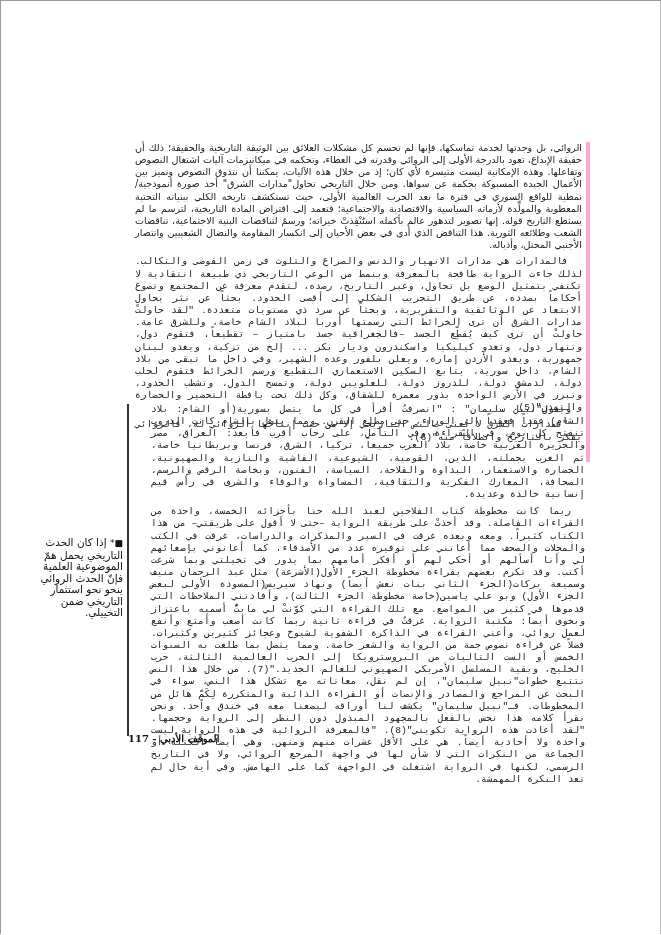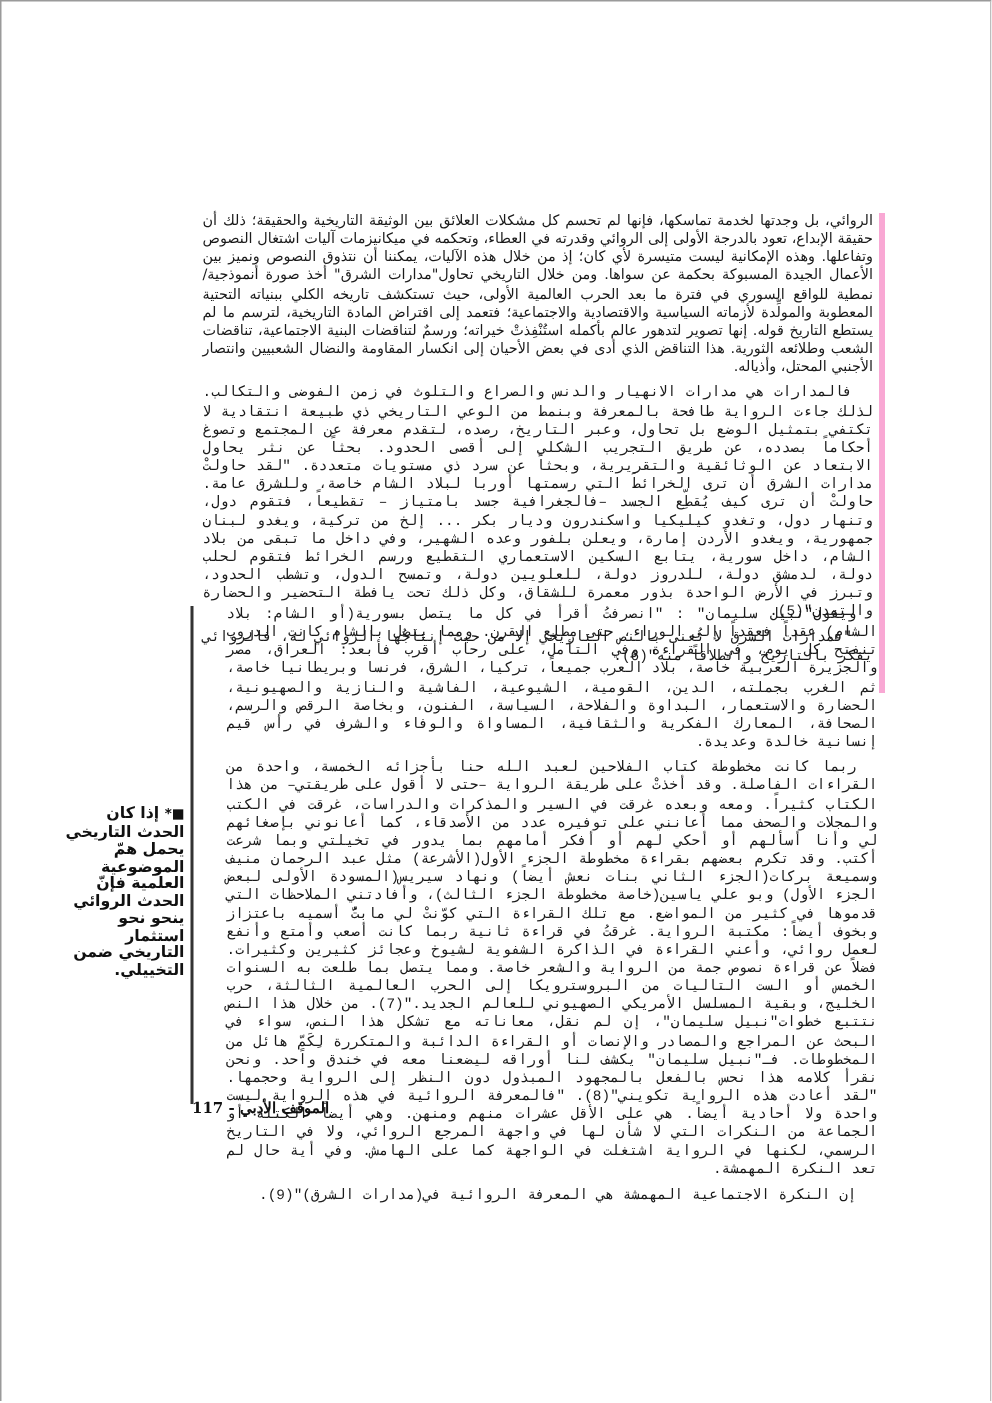--- a/index.html
+++ b/index.html
@@ -26,21 +26,21 @@
   }
   #block-bottom {
     left: 127px; top: 404px; width: 458px;
     border-left: 2px solid #333333;
     padding-left: 22px; box-sizing: border-box;
     height: 332px;
   }
   .sidebar-quote {
     position: absolute; left: 38px; top: 537px; width: 85px;
     direction: rtl; text-align: right;
-    font-family: "DejaVu Sans", sans-serif; font-weight: bold;
+    font-family: "DejaVu Sans", sans-serif; font-weight: normal;
     font-size: 10.5px; line-height: 11.5px; color: #111111;
   }
   .sidebar-quote .bullet { font-size: 9px; }
   .footer {
     position: absolute; left: 128px; top: 733px; direction: rtl;
     font-family: "DejaVu Serif", serif; font-weight: bold; font-size: 10px; color: #111111;
   }
 </style>
 </head>
 <body>
@@ -53,21 +53,20 @@
   <p class="indent">فالمدارات هي مدارات الانهيار والدنس والصراع والتلوث في زمن الفوضى والتكالب. لذلك جاءت الرواية طافحة بالمعرفة وبنمط من الوعي التاريخي ذي طبيعة انتقادية لا تكتفي بتمثيل الوضع بل تحاول، وعبر التاريخ، رصده، لتقدم معرفة عن المجتمع وتصوغ أحكاماً بصدده، عن طريق التجريب الشكلي إلى أقصى الحدود. بحثاً عن نثر يحاول الابتعاد عن الوثائقية والتقريرية، وبحثاً عن سرد ذي مستويات متعددة. "لقد حاولتْ مدارات الشرق أن ترى الخرائطَ التي رسمتها أوربا لبلاد الشام خاصة، وللشرق عامة. حاولتْ أن ترى كيف يُقطِّع الجسد –فالجغرافية جسد بامتياز – تقطيعاً، فتقوم دول، وتنهار دول، وتغدو كيليكيا واسكندرون وديار بكر ... إلخ من تركية، ويغدو لبنان جمهورية، ويغدو الأردن إمارة، ويعلن بلفور وعده الشهير، وفي داخل ما تبقى من بلاد الشام، داخل سورية، يتابع السكين الاستعماري التقطيع ورسم الخرائط فتقوم لحلب دولة، لدمشق دولة، للدروز دولة، للعلويين دولة، وتمسح الدول، وتشطب الحدود، وتبرز في الأرض الواحدة بذور معمرة للشقاق، وكل ذلك تحت يافطة التحضير والحضارة والتمدن"(5).</p>
   <div class="gap"></div>
   <p class="indent">"فمدارات الشرق لا تُعنى بالنص التاريخي إلا من حيث إنتاجُها الروائي له، فالروائي يفكر بالتاريخ وانطلاقاً منه"(6).</p>
 </div>
 
 <div id="block-bottom" class="block">
   <p class="indent">ويقول"نبيل سليمان" : "انصرفتُ أقرأ في كل ما يتصل بسورية(أو الشام: بلاد الشام) عقداً فعقداً إلى الوراء، حتى مطلع القرن. ومما يتصل بالشام كانت الدروب تنفتح كل يوم، في القراءة وفي التأمل، على رحاب أقرب فأبعد: العراق، مصر والجزيرة العربية خاصة، بلاد العرب جميعاً، تركيا، الشرق، فرنسا وبريطانيا خاصة، ثم الغرب بجملته، الدين، القومية، الشيوعية، الفاشية والنازية والصهيونية، الحضارة والاستعمار، البداوة والفلاحة، السياسة، الفنون، وبخاصة الرقص والرسم، الصحافة، المعارك الفكرية والثقافية، المساواة والوفاء والشرف في رأس قيم إنسانية خالدة وعديدة.</p>
   <div class="gap"></div>
   <p class="indent">ربما كانت مخطوطة كتاب الفلاحين لعبد الله حنا بأجزائه الخمسة، واحدة من القراءات الفاصلة. وقد أخذتْ على طريقة الرواية –حتى لا أقول على طريقتي– من هذا الكتاب كثيراً. ومعه وبعده غرقت في السير والمذكرات والدراسات، غرقت في الكتب والمجلات والصحف مما أعانني على توفيره عدد من الأصدقاء، كما أعانوني بإصغائهم لي وأنا أسألهم أو أحكي لهم أو أفكر أمامهم بما يدور في تخيلتي وبما شرعت أكتب. وقد تكرم بعضهم بقراءة مخطوطة الجزء الأول(الأشرعة) مثل عبد الرحمان منيف وسميعة بركات(الجزء الثاني بنات نعش أيضاً) ونهاد سيريس(المسودة الأولى لبعض الجزء الأول) وبو علي ياسين(خاصة مخطوطة الجزء الثالث)، وأفادتني الملاحظات التي قدموها في كثير من المواضع. مع تلك القراءة التي كوّنتْ لي مابتُّ أسميه باعتزاز وبخوف أيضاً: مكتبة الرواية. غرقتُ في قراءة ثانية ربما كانت أصعب وأمتع وأنفع لعمل روائي، وأعني القراءة في الذاكرة الشفوية لشيوخ وعجائز كثيرين وكثيرات. فضلاً عن قراءة نصوص جمة من الرواية والشعر خاصة. ومما يتصل بما طلعت به السنوات الخمس أو الست التاليات من البروسترويكا إلى الحرب العالمية الثالثة، حرب الخليج، وبقية المسلسل الأمريكي الصهيوني للعالم الجديد."(7). من خلال هذا النص نتتبع خطوات"نبيل سليمان"، إن لم نقل، معاناته مع تشكل هذا النص، سواء في البحث عن المراجع والمصادر والإنصات أو القراءة الدائبة والمتكررة لِكَمٍّ هائل من المخطوطات. فـ"نبيل سليمان" يكشف لنا أوراقه ليضعنا معه في خندق واحد. ونحن نقرأ كلامه هذا نحس بالفعل بالمجهود المبذول دون النظر إلى الرواية وحجمها. "لقد أعادت هذه الرواية تكويني"(8). "فالمعرفة الروائية في هذه الرواية ليست واحدة ولا أحادية أيضاً. هي على الأقل عشرات منهم ومنهن. وهي أيضاً الكتلة أو الجماعة من النكرات التي لا شأن لها في واجهة المرجع الروائي، ولا في التاريخ الرسمي، لكنها في الرواية اشتغلت في الواجهة كما على الهامش. وفي أية حال لم تعد النكرة المهمشة.</p>
   <div class="gap"></div>
-  <p class="indent">إن النكرة الاجتماعية المهمشة هي المعرفة الروائية في(مدارات الشرق)"(9).</p>
 </div>
 
 <div class="sidebar-quote">
   <span class="bullet">■*</span>
   <span>إذا كان الحدث التاريخي يحمل همّ الموضوعية العلمية فإنّ الحدث الروائي ينحو نحو استثمار التاريخي ضمن التخييلي.</span>
 </div>
 
 <div class="footer">
   <span>الموقف الأدبي</span>
   <span>-</span>

